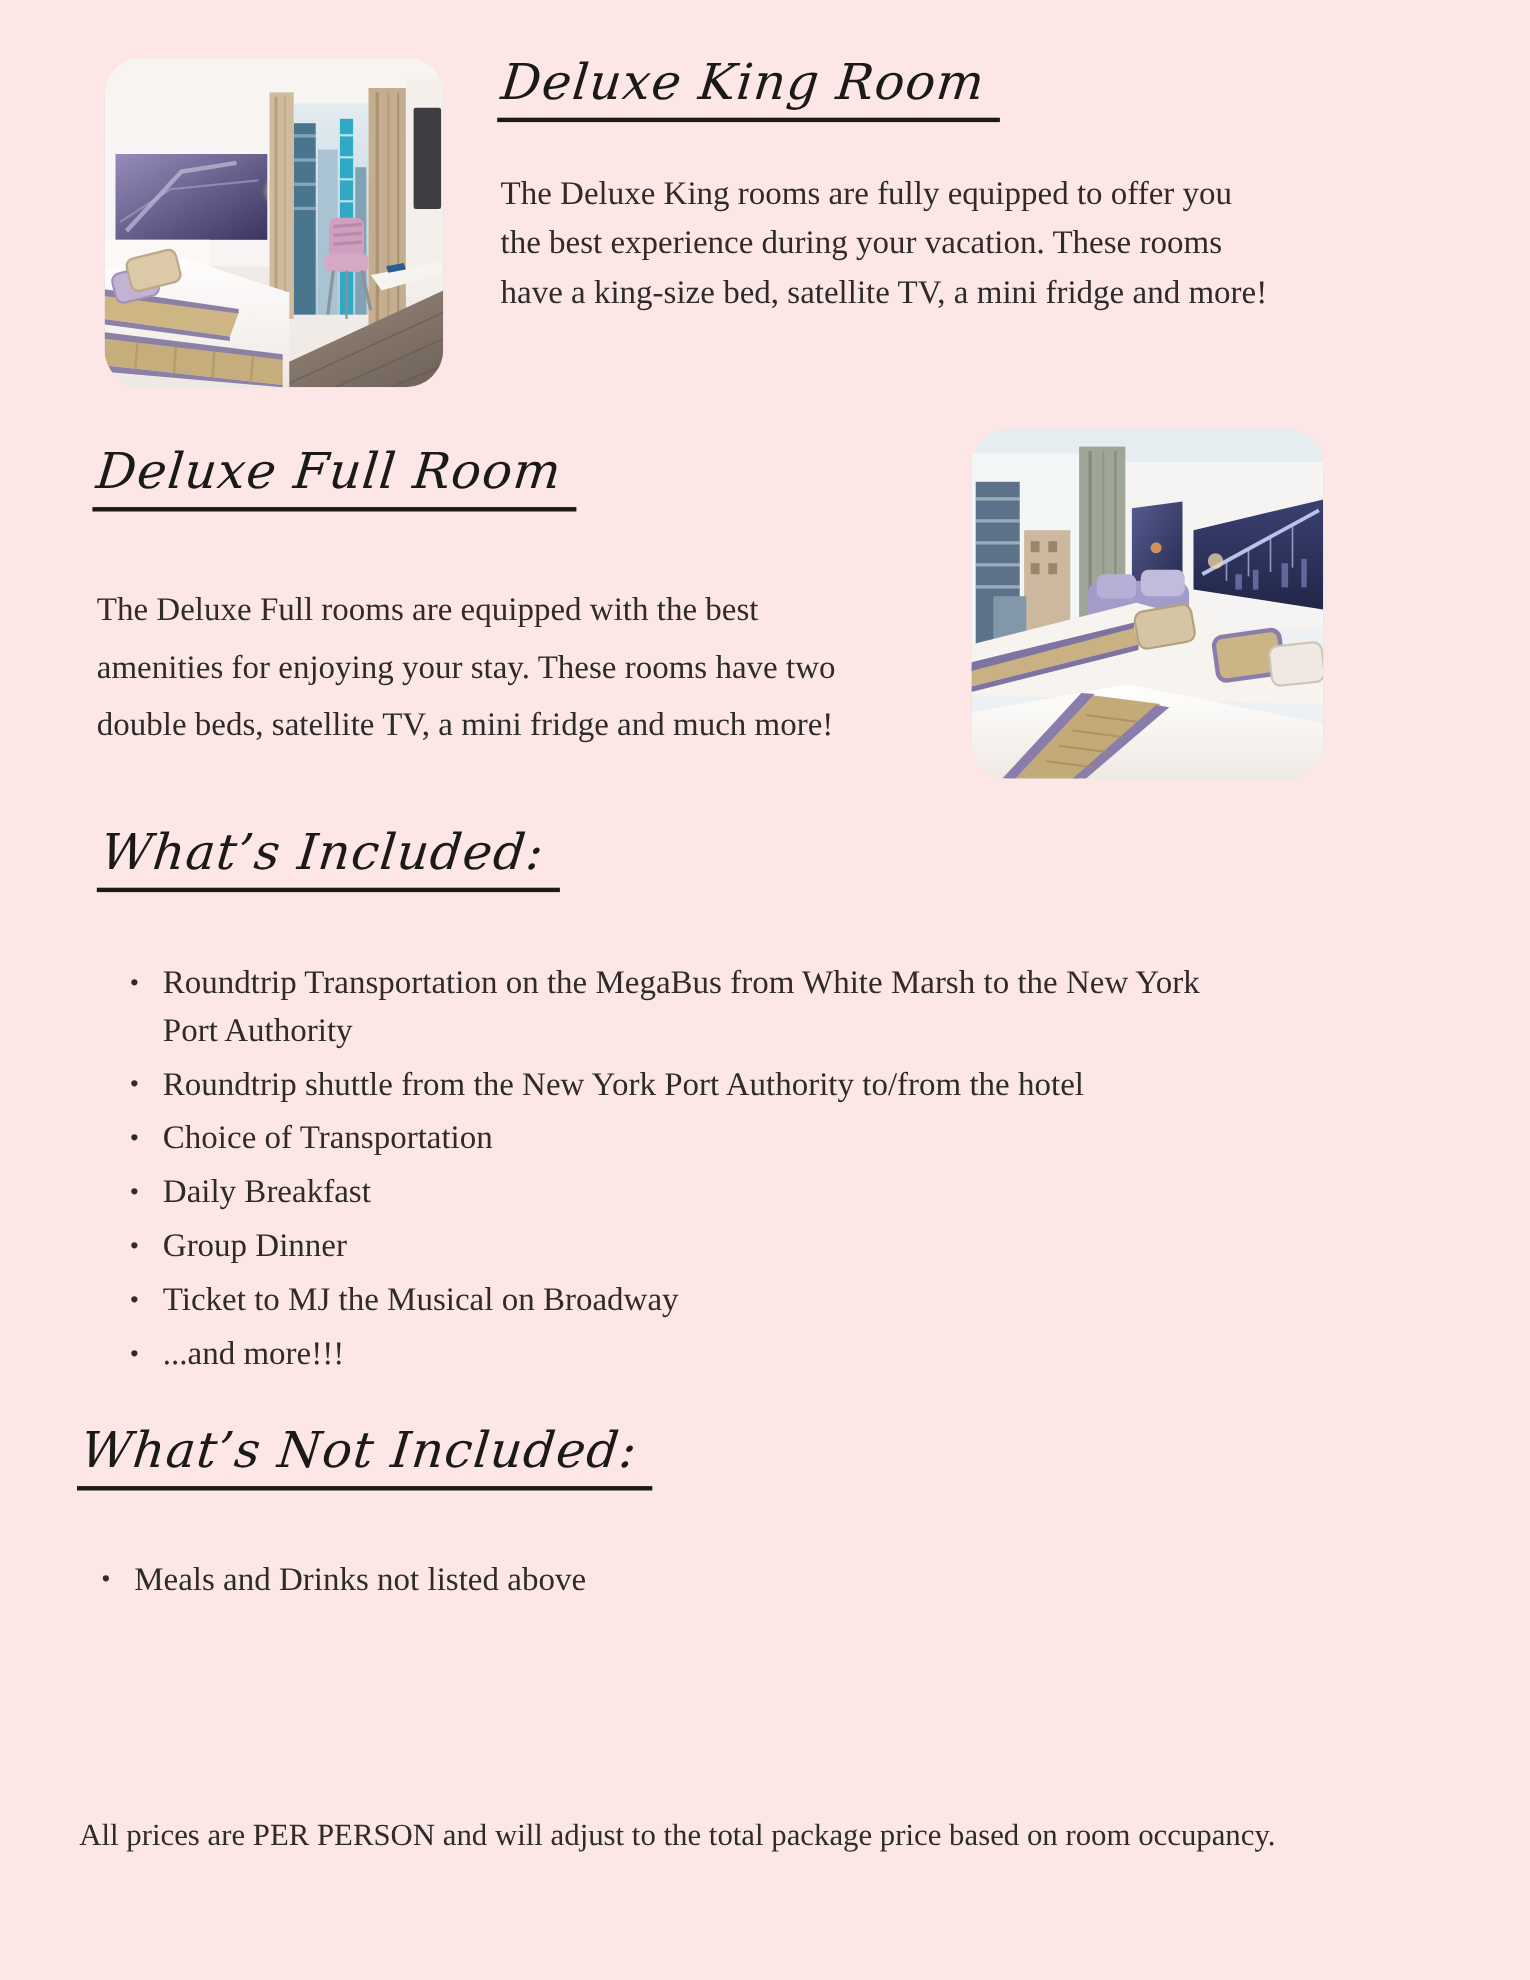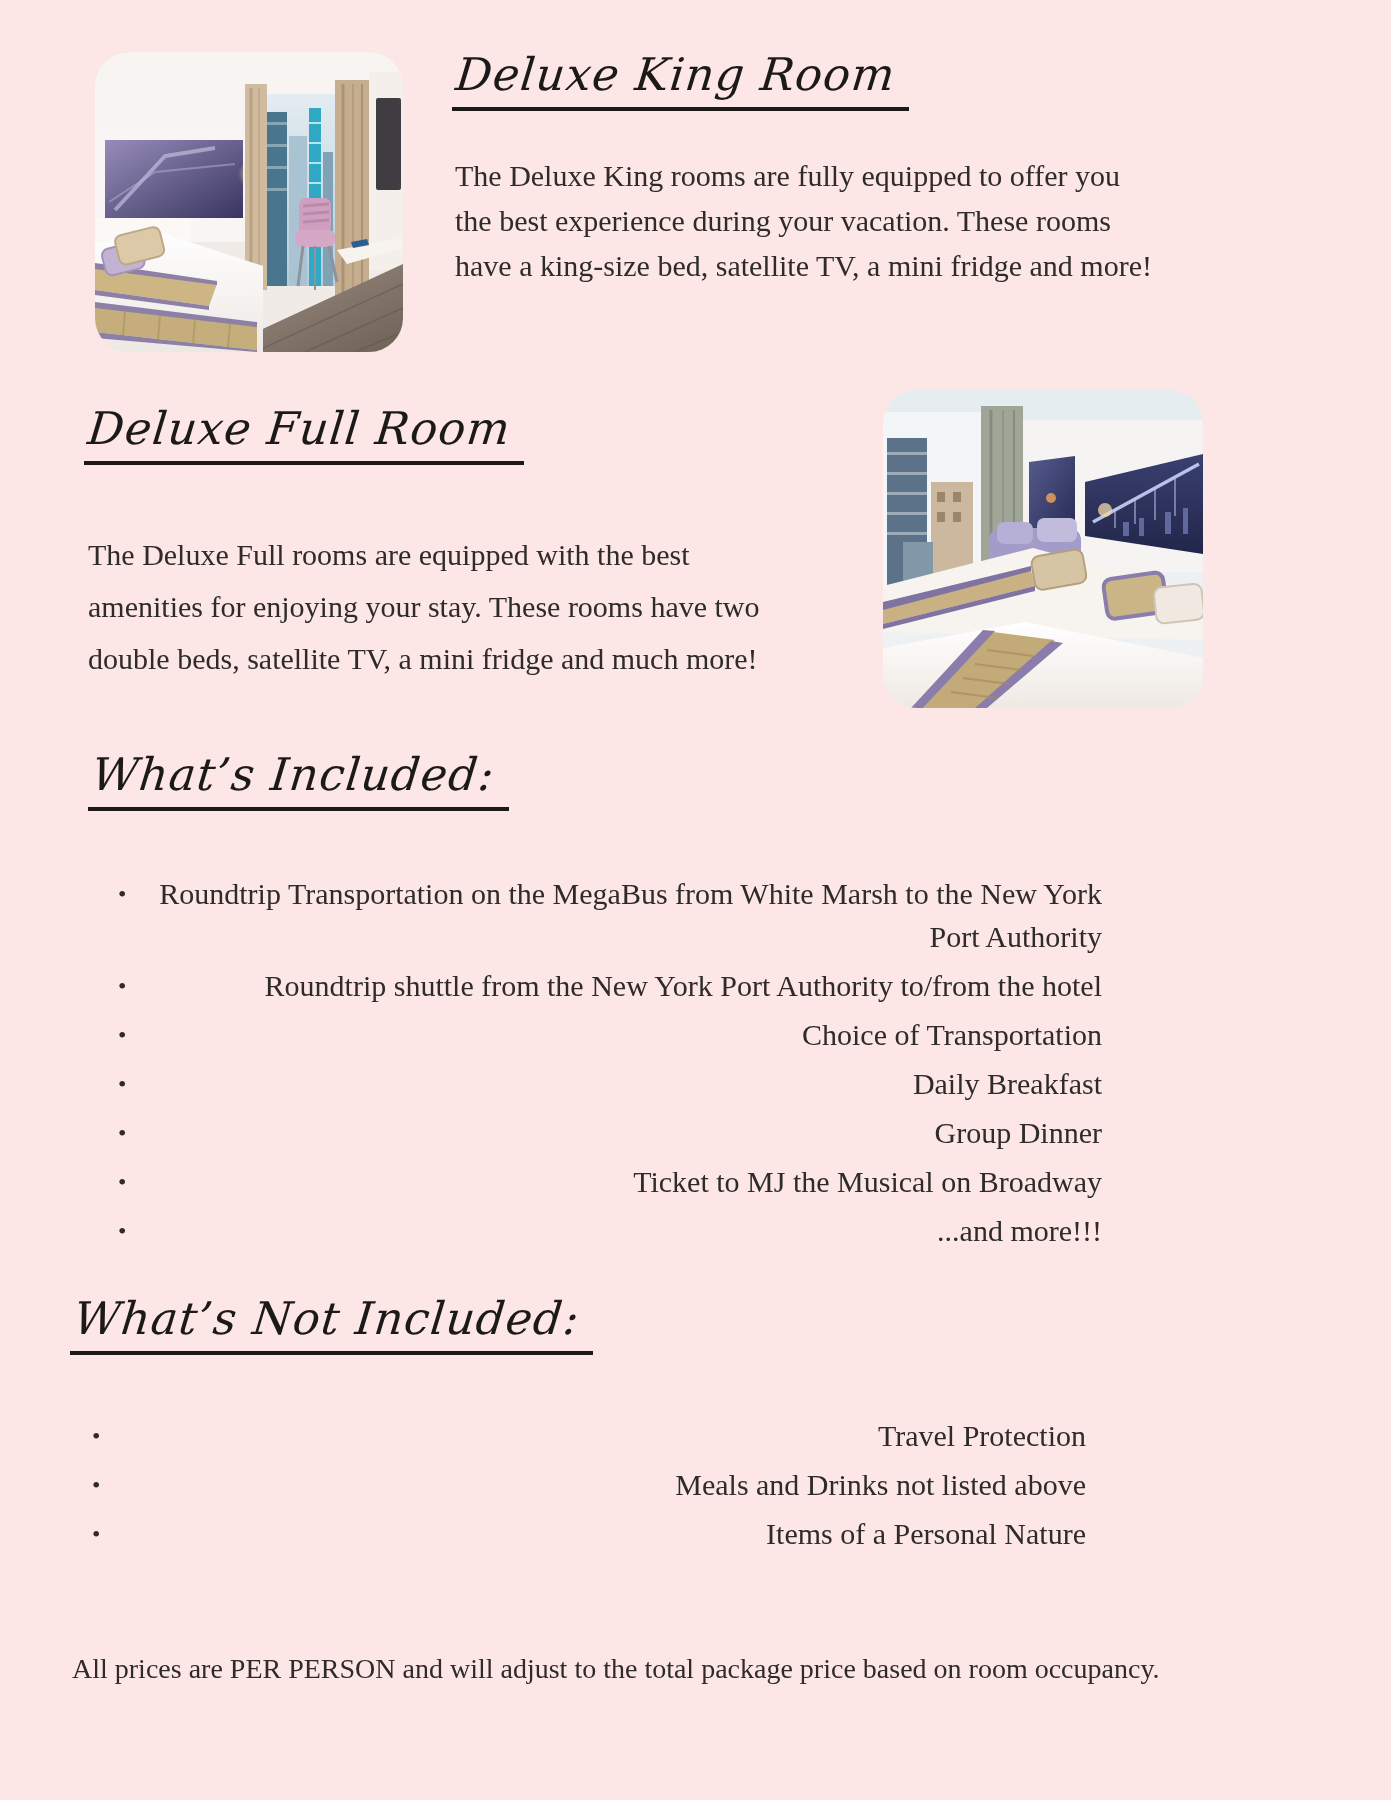--- a/index.html
+++ b/index.html
@@ -50,21 +50,20 @@
     position: absolute;
     margin: 0; padding: 0;
     list-style: none;
     font-size: 30px;
     line-height: 43px;
   }
   ul.flyer-list li {
     position: relative;
     padding-left: 36px;
     margin-bottom: 6px;
-    text-align: right;
   }
   ul.flyer-list li::before {
     content: "•";
     position: absolute;
     left: 6px; top: 1px;
     font-size: 24px;
     color: #2e2b29;
   }
   
   .footer-note {
@@ -277,20 +276,18 @@
       <li>Group Dinner</li>
       <li>Ticket to MJ the Musical on Broadway</li>
       <li>...and more!!!</li>
     </ul>
 
   <div class="script-heading" style="left:70px; top:1292px;">
     <span class="skew">What’s Not Included:</span>
   </div>
   <ul class="flyer-list" style="left:86px; top:1414px; width:1000px;">
 
-  <li>Travel Protection</li>
       <li>Meals and Drinks not listed above</li>
-      <li>Items of a Personal Nature</li>
     </ul>
 
   <div class="footer-note" style="left:72px; top:1650px; width:1140px;">All prices are PER PERSON and will adjust to the total package price based on room occupancy.</div>
 
 </div>
 
 </body></html>

